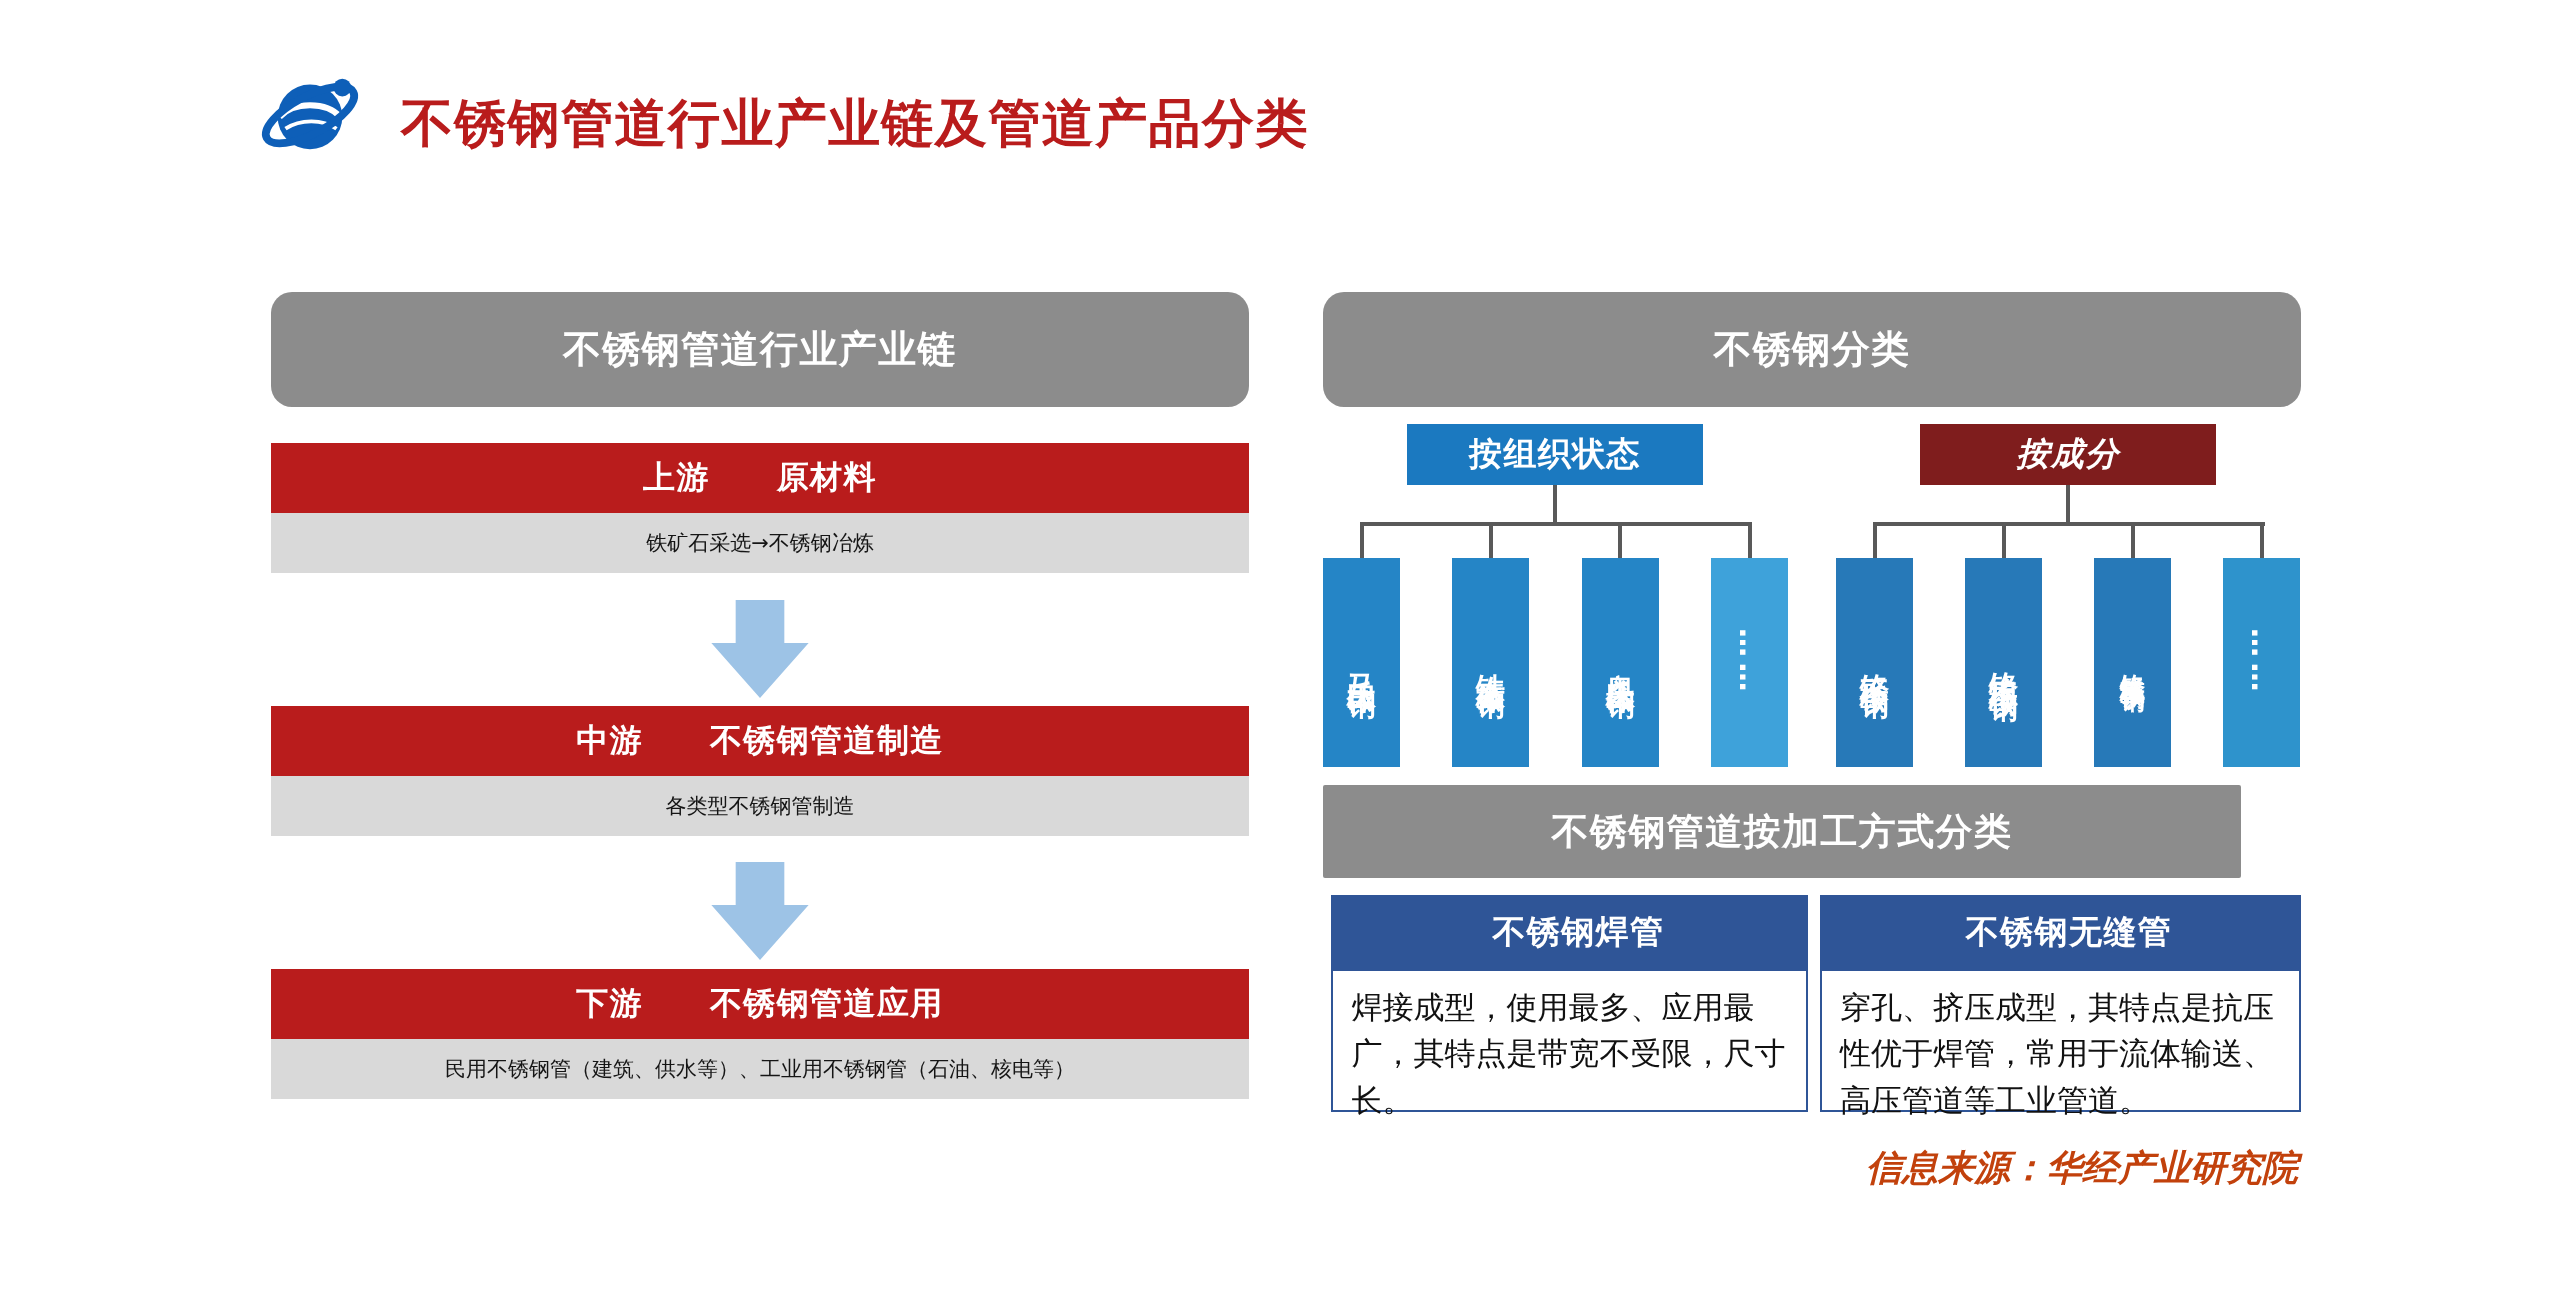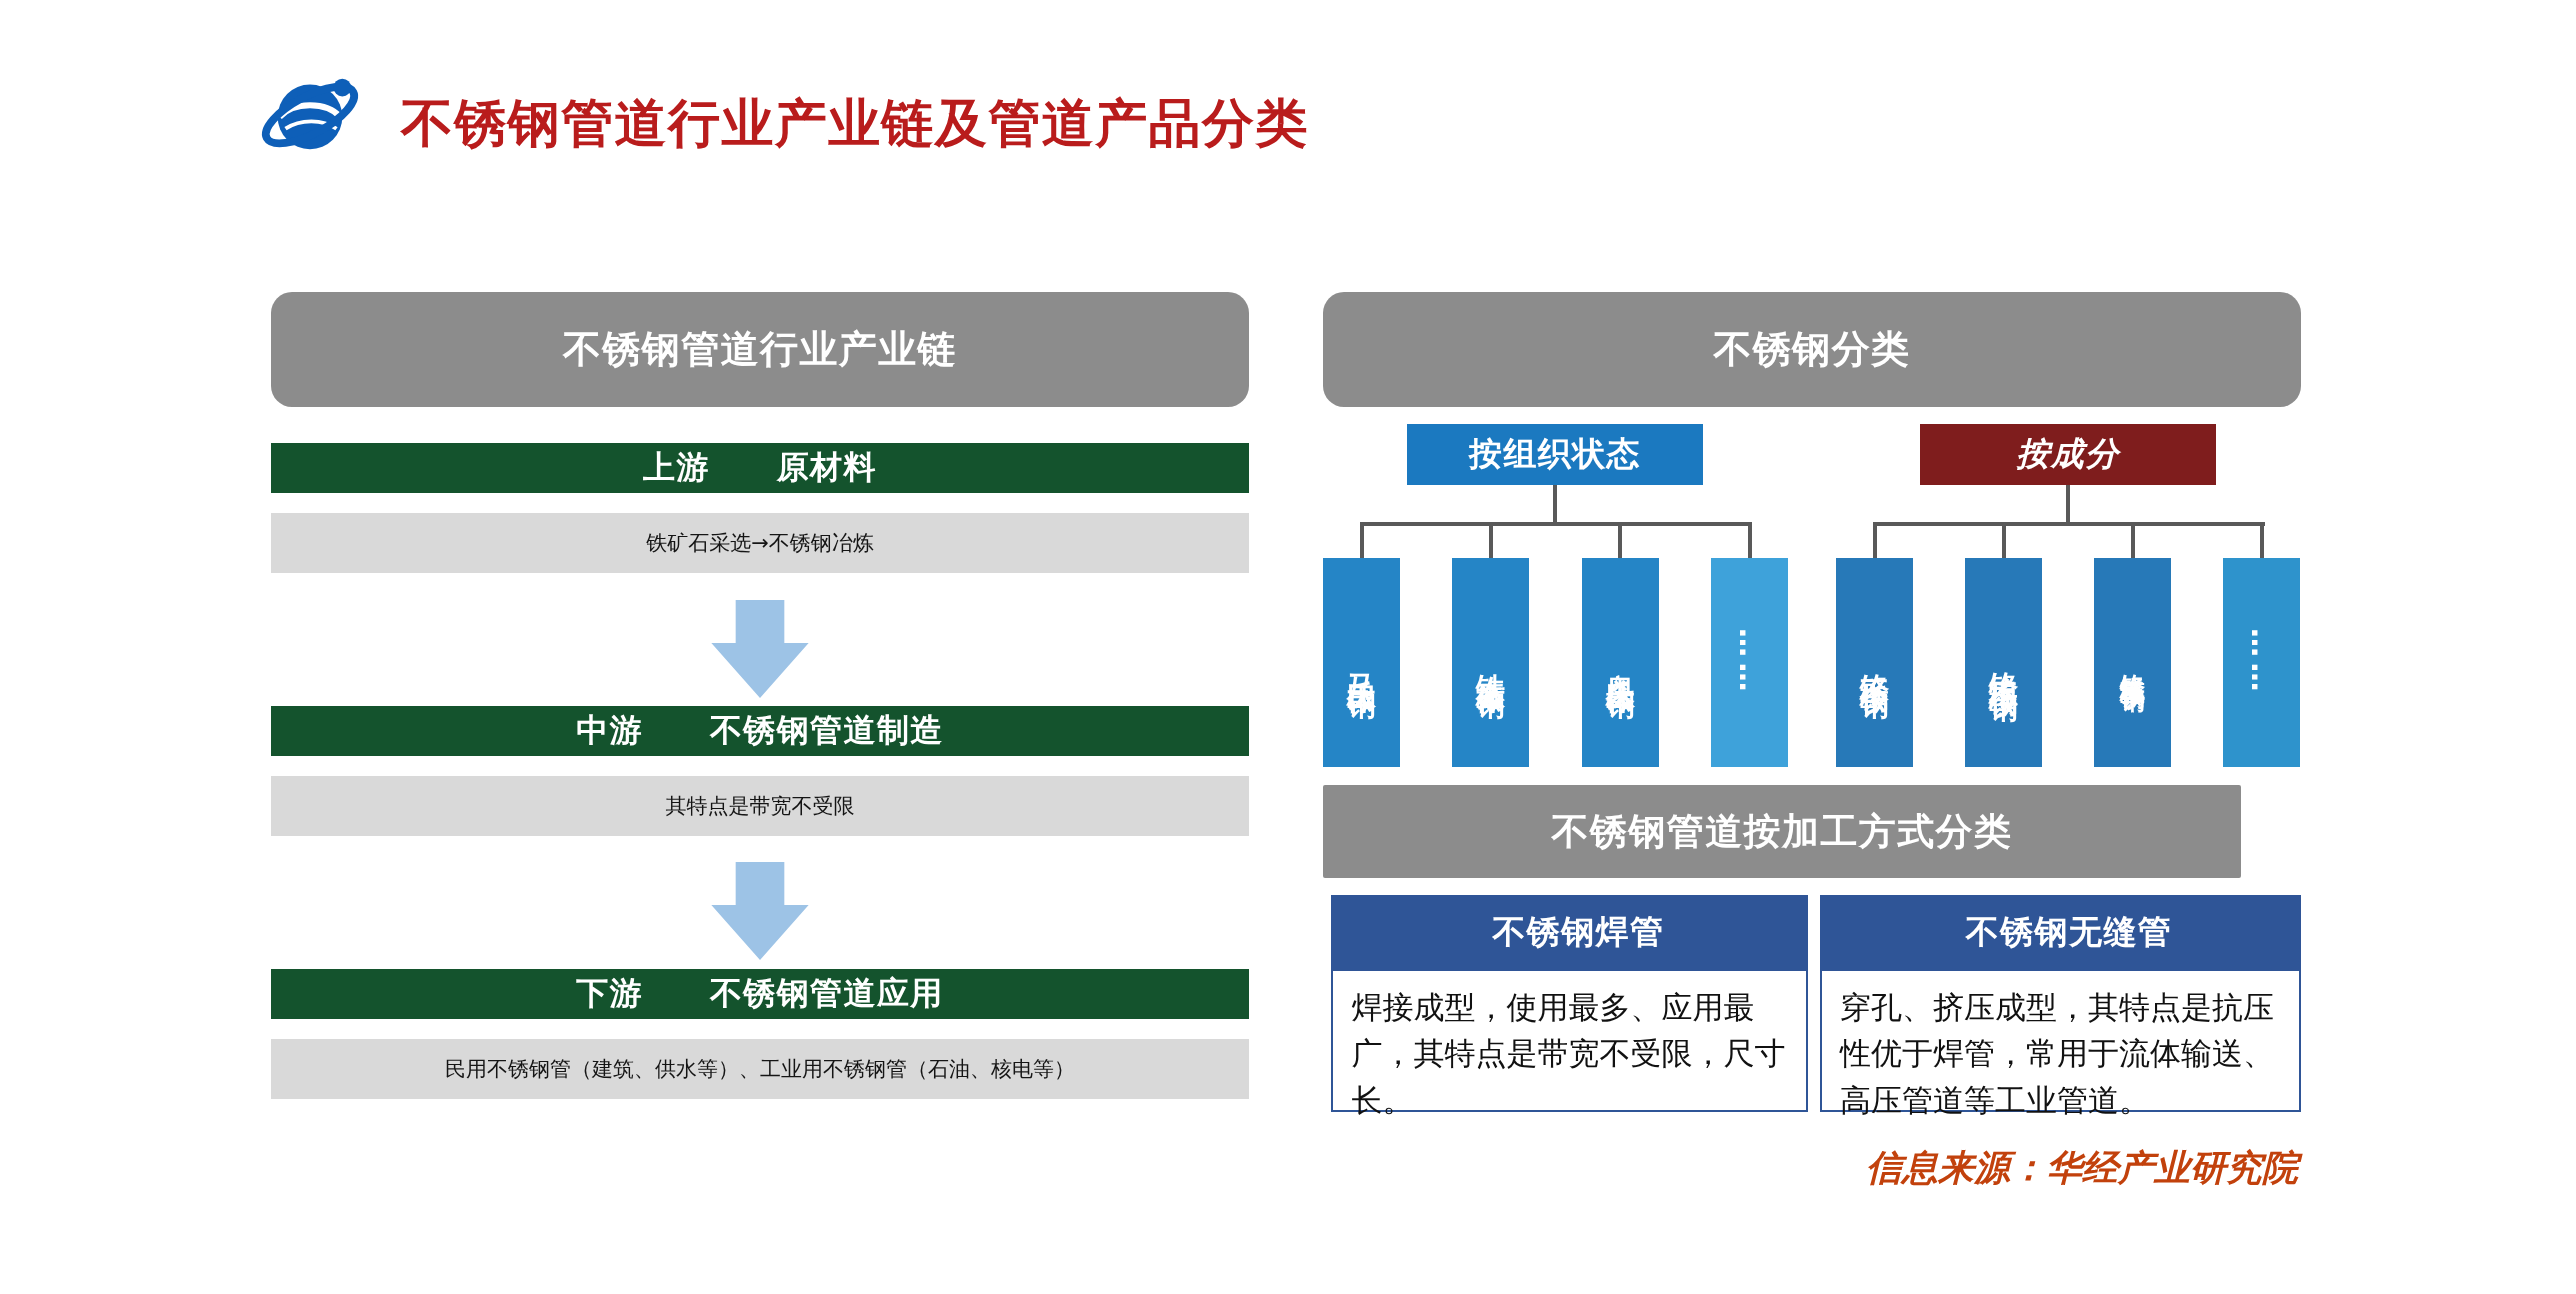--- a/index.html
+++ b/index.html
@@ -10,21 +10,21 @@
   .logo{position:absolute;left:255px;top:66px;width:110px;height:98px;}
   .page-title{position:absolute;left:401px;top:89px;font-size:52px;font-weight:700;color:#b91c1c;letter-spacing:1.4px;}
 
   
   .panel{position:absolute;}
   .panel-header{position:absolute;left:0;top:0;width:978px;height:115px;background:#8c8c8c;border-radius:21px;
                 color:#fff;font-size:38px;font-weight:700;display:flex;align-items:center;justify-content:center;letter-spacing:1.4px;}
 
   
   .left-panel{left:271px;top:292px;width:978px;height:823px;}
-  .bar-label{position:absolute;left:0;width:978px;height:50px;background:#14532d;color:#fff;
+  .bar-label{position:absolute;left:0;width:978px;height:70px;background:#b91c1c;color:#fff;
              font-size:32px;font-weight:700;display:flex;align-items:center;justify-content:center;letter-spacing:1.4px;}
   .bar-desc{position:absolute;left:0;width:978px;height:60px;background:#d9d9d9;color:#151515;
             font-size:21px;display:flex;align-items:center;justify-content:center;}
   .down-arrow{position:absolute;left:440px;width:98px;height:98px;}
 
   
   .right-panel{left:1323px;top:292px;width:978px;height:830px;}
   .parent-box{position:absolute;top:132px;width:296px;height:61px;color:#fff;font-size:33px;font-weight:700;
               display:flex;align-items:center;justify-content:center;letter-spacing:1.4px;}
   .pb-structure{left:84px;background:#1b79c0;}
@@ -67,21 +67,21 @@
     <div class="panel-header">不锈钢管道行业产业链</div>
 
     <div class="bar-label" style="top:151px;">上游　　原材料</div>
     <div class="bar-desc" style="top:221px;">铁矿石采选→不锈钢冶炼</div>
 
     <svg class="down-arrow" style="top:308px;" viewBox="0 0 140 141">
       <polygon points="35,0 105,0 105,62 140,62 70,141 0,62 35,62" fill="#9dc3e6"></polygon>
     </svg>
 
     <div class="bar-label" style="top:414px;">中游　　不锈钢管道制造</div>
-    <div class="bar-desc" style="top:484px;">其特点是带宽不受限</div>
+    <div class="bar-desc" style="top:484px;">各类型不锈钢管制造</div>
 
     <svg class="down-arrow" style="top:570px;" viewBox="0 0 140 141">
       <polygon points="35,0 105,0 105,62 140,62 70,141 0,62 35,62" fill="#9dc3e6"></polygon>
     </svg>
 
     <div class="bar-label" style="top:677px;">下游　　不锈钢管道应用</div>
     <div class="bar-desc" style="top:747px;">民用不锈钢管（建筑、供水等）、工业用不锈钢管（石油、核电等）</div>
   </div>
 
   <div class="panel right-panel">

